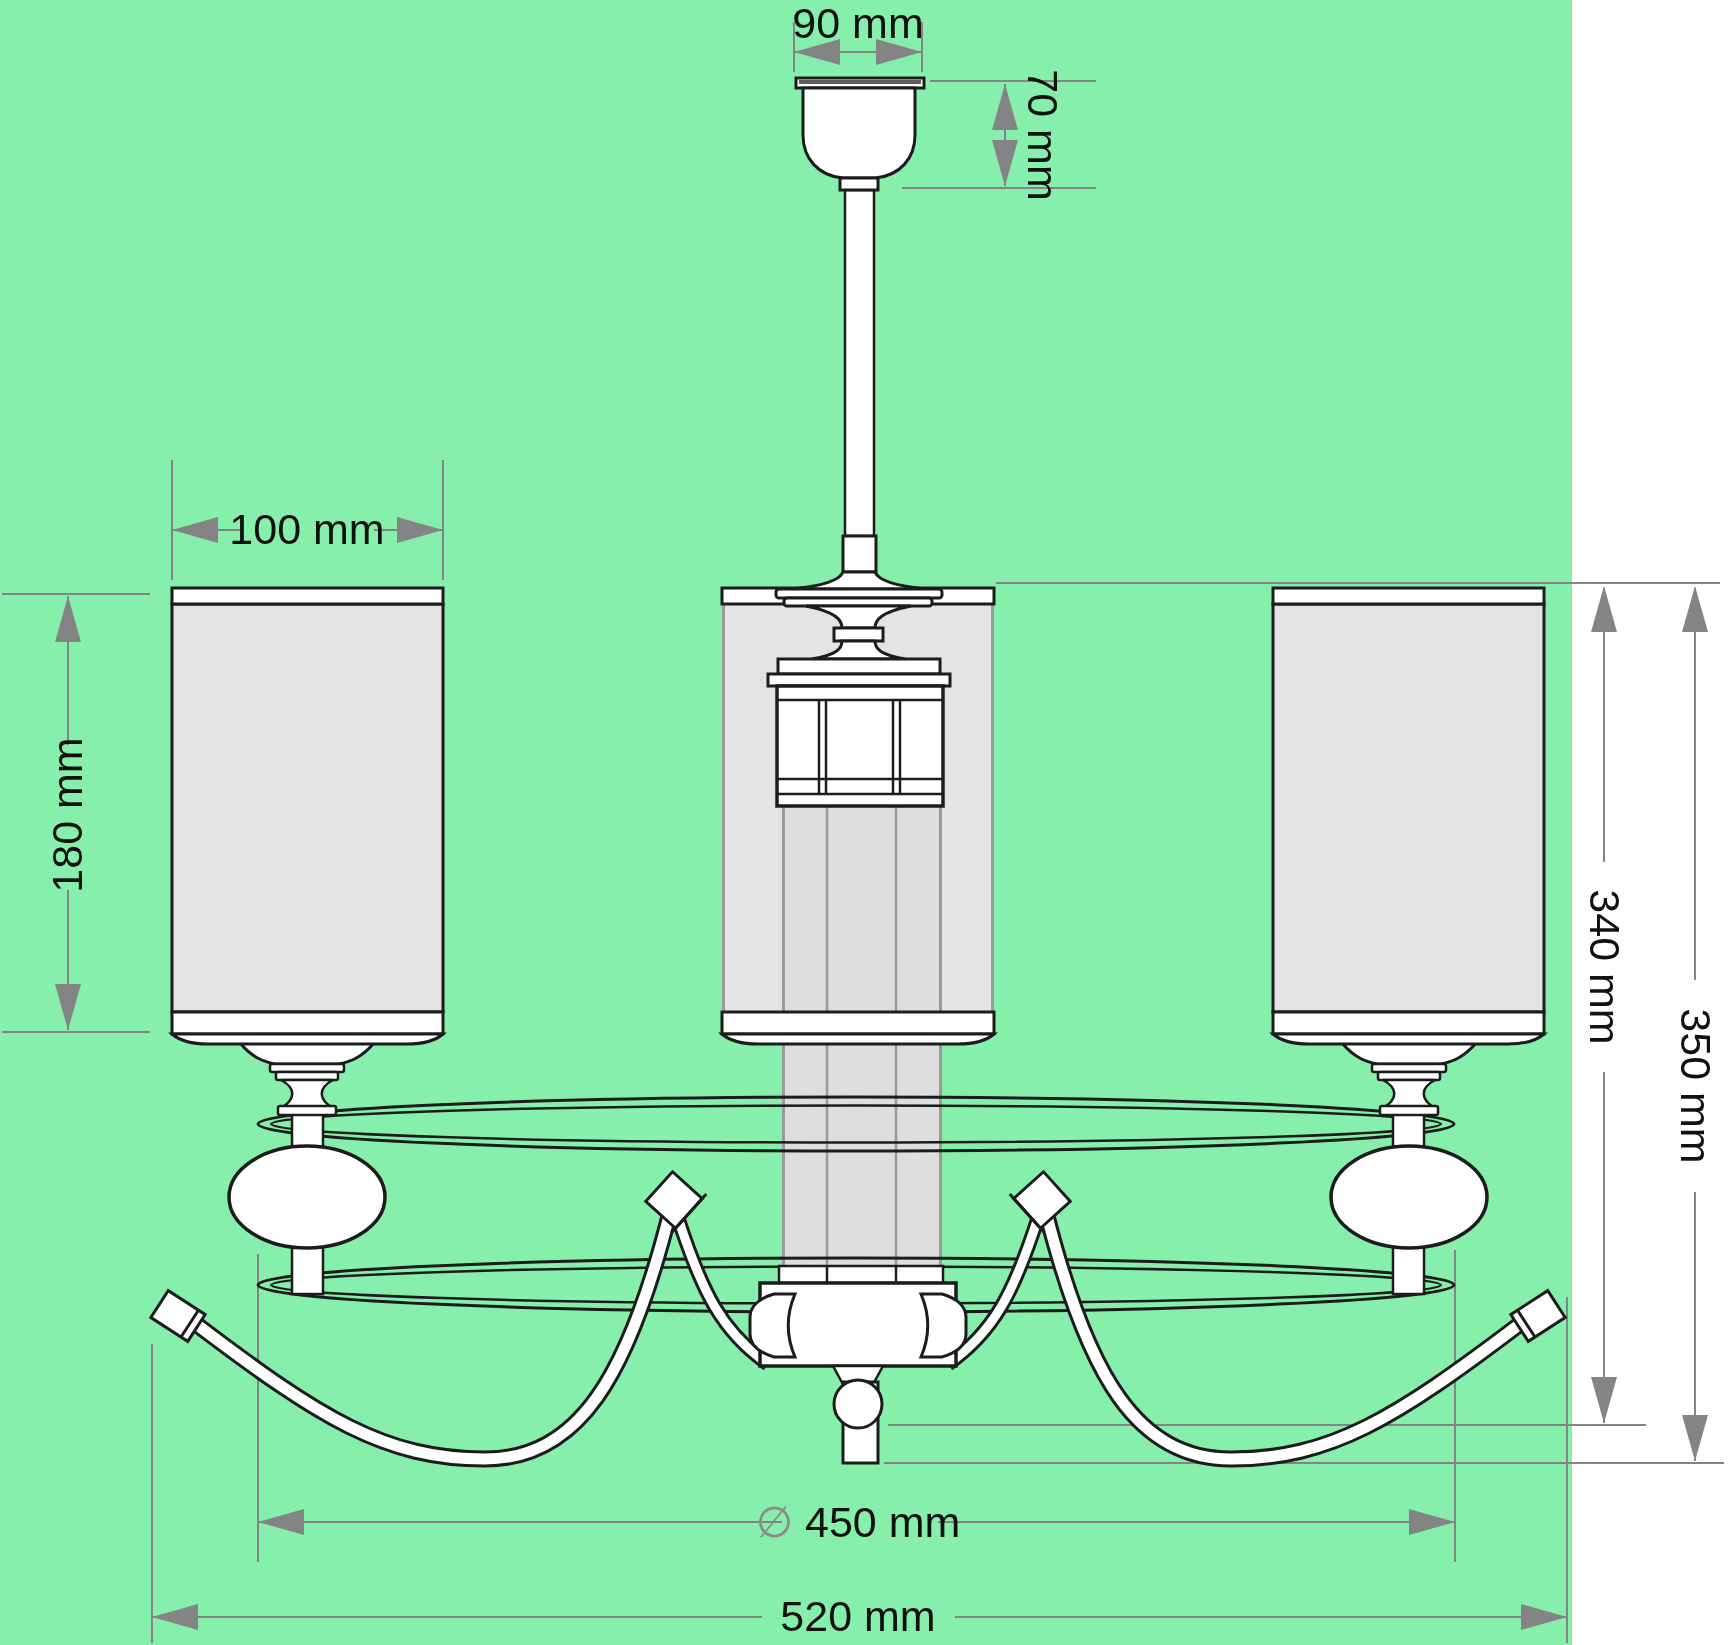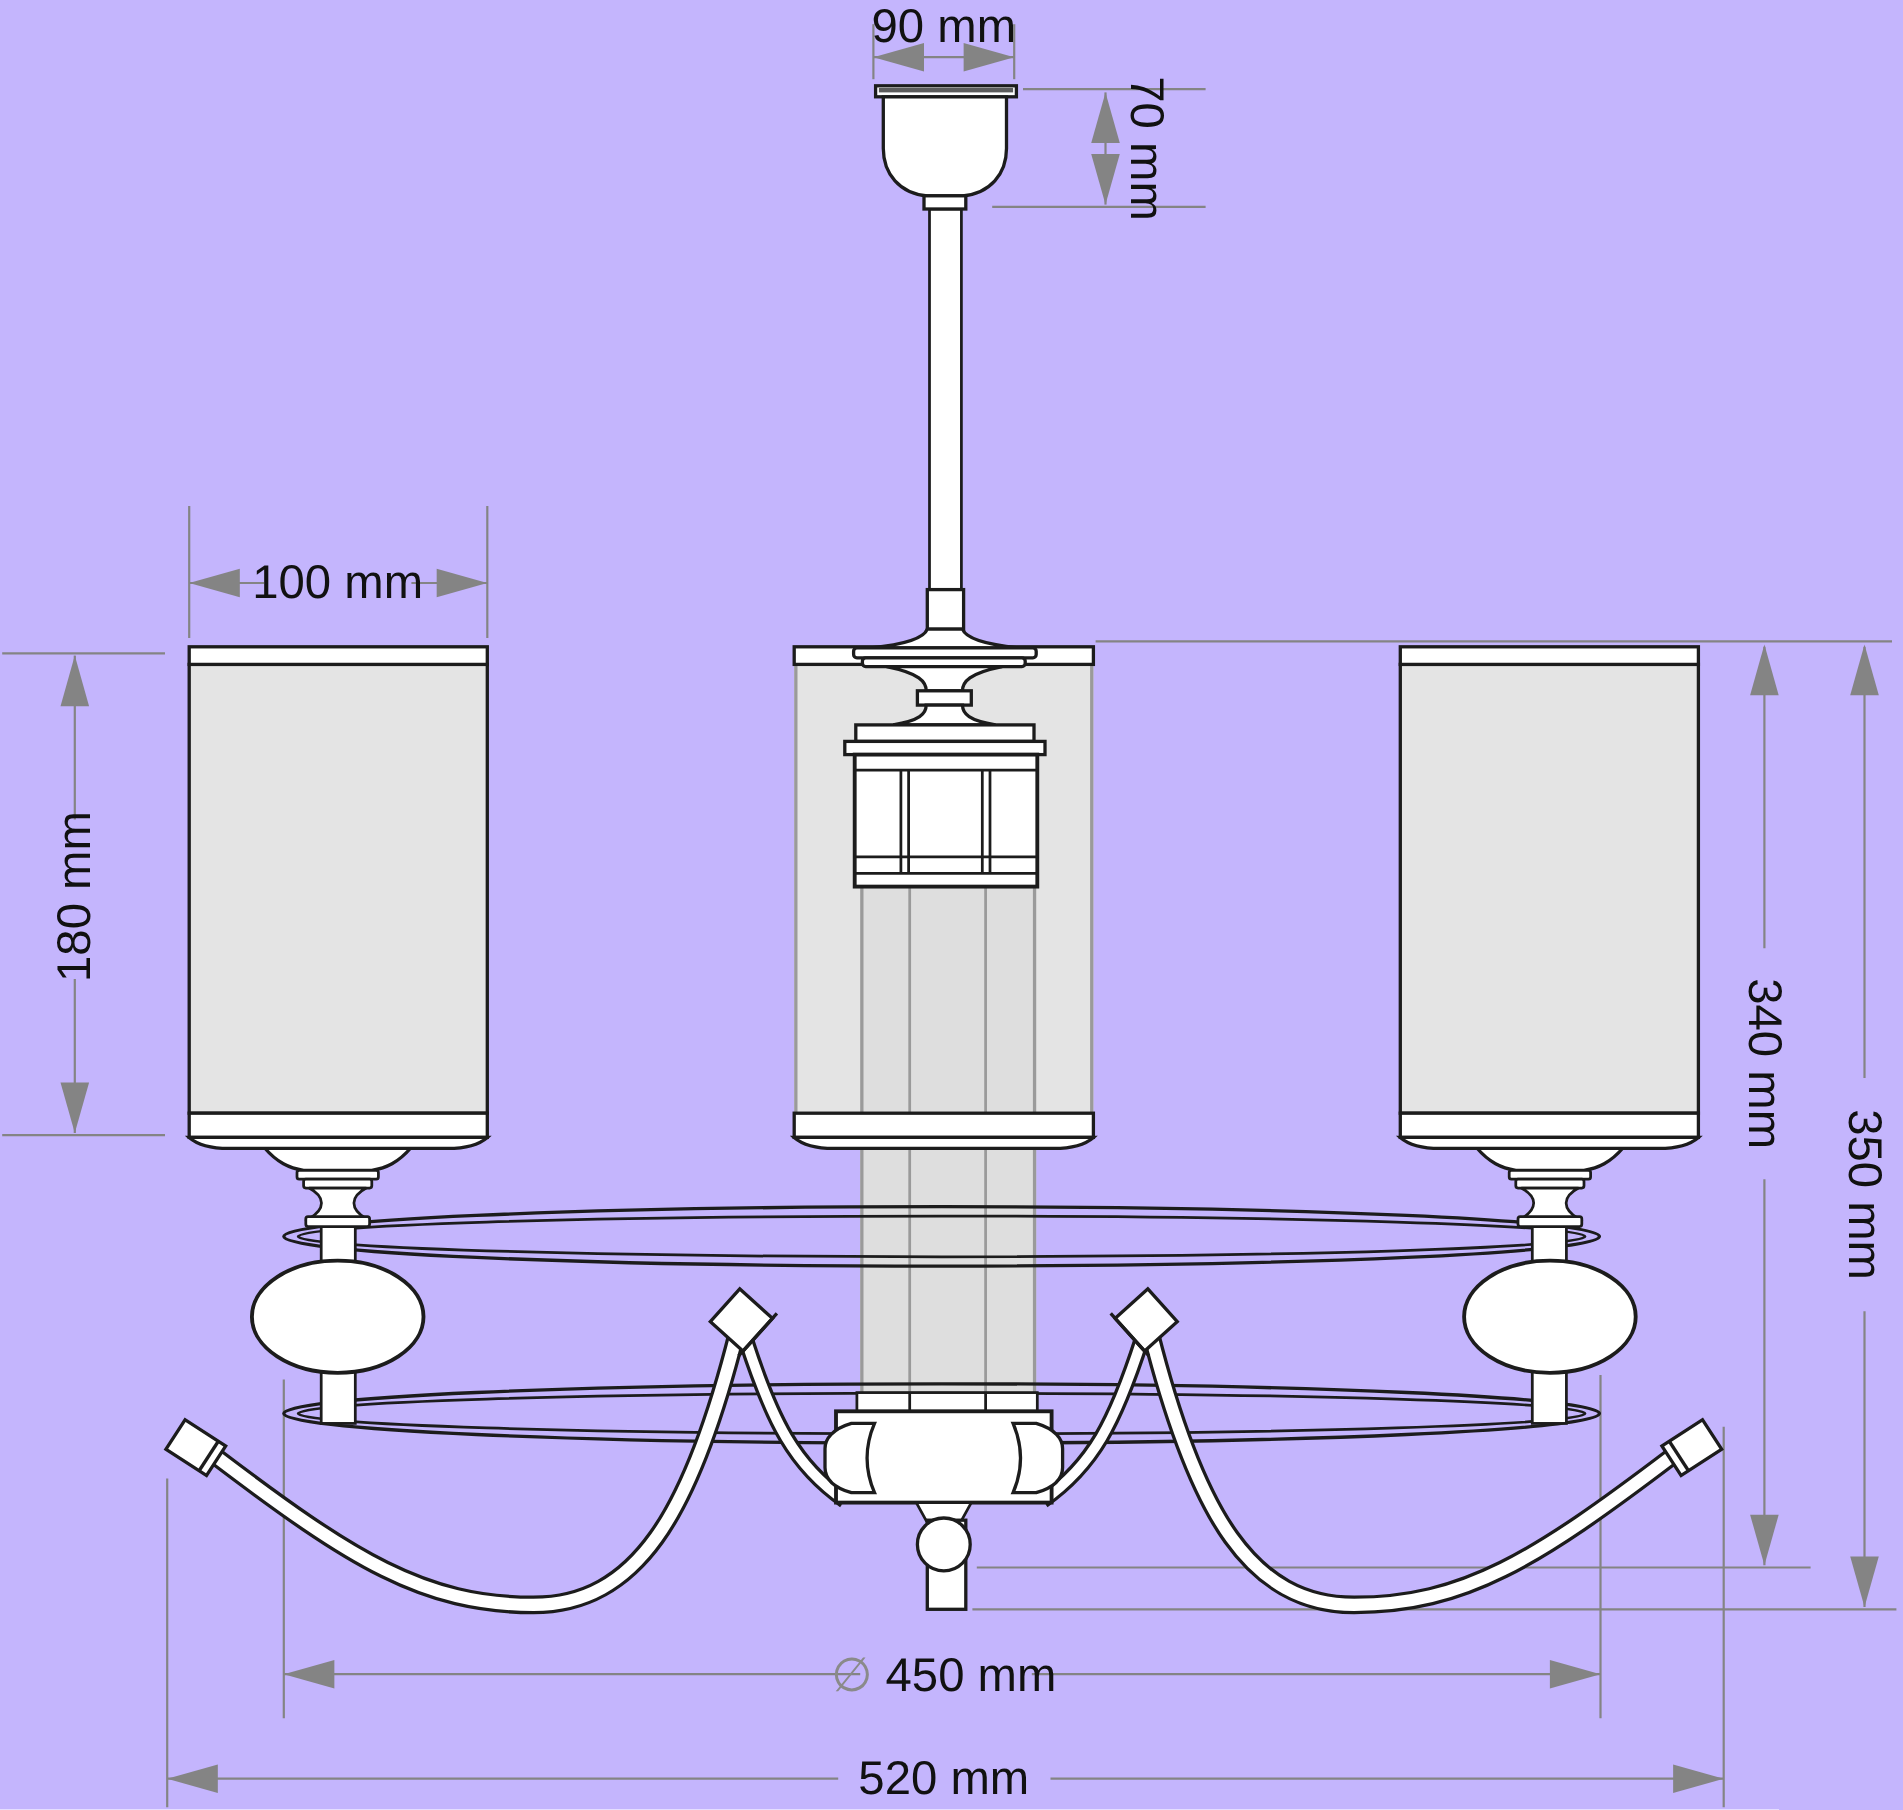--- a/index.html
+++ b/index.html
@@ -1,17 +1,17 @@
 <!DOCTYPE html>
 <html><head>
 <meta charset="utf-8">
 <style>
   html, body { margin: 0; padding: 0; background: #ffffff; }
   .stage {
-    width: 1730px; height: 1645px; position: relative; background: #c4b5fd;
+    width: 1572px; height: 1645px; position: relative; background: #86efac;
     font-family: "Liberation Sans", sans-serif;
     text-align: right;
   }
   svg { display: block; }
   .dim-text {
     font-family: "Liberation Sans", sans-serif;
     font-size: 43px;
     fill: #111111;
   }
   .dim-sym { fill: #8a8a8a; }

